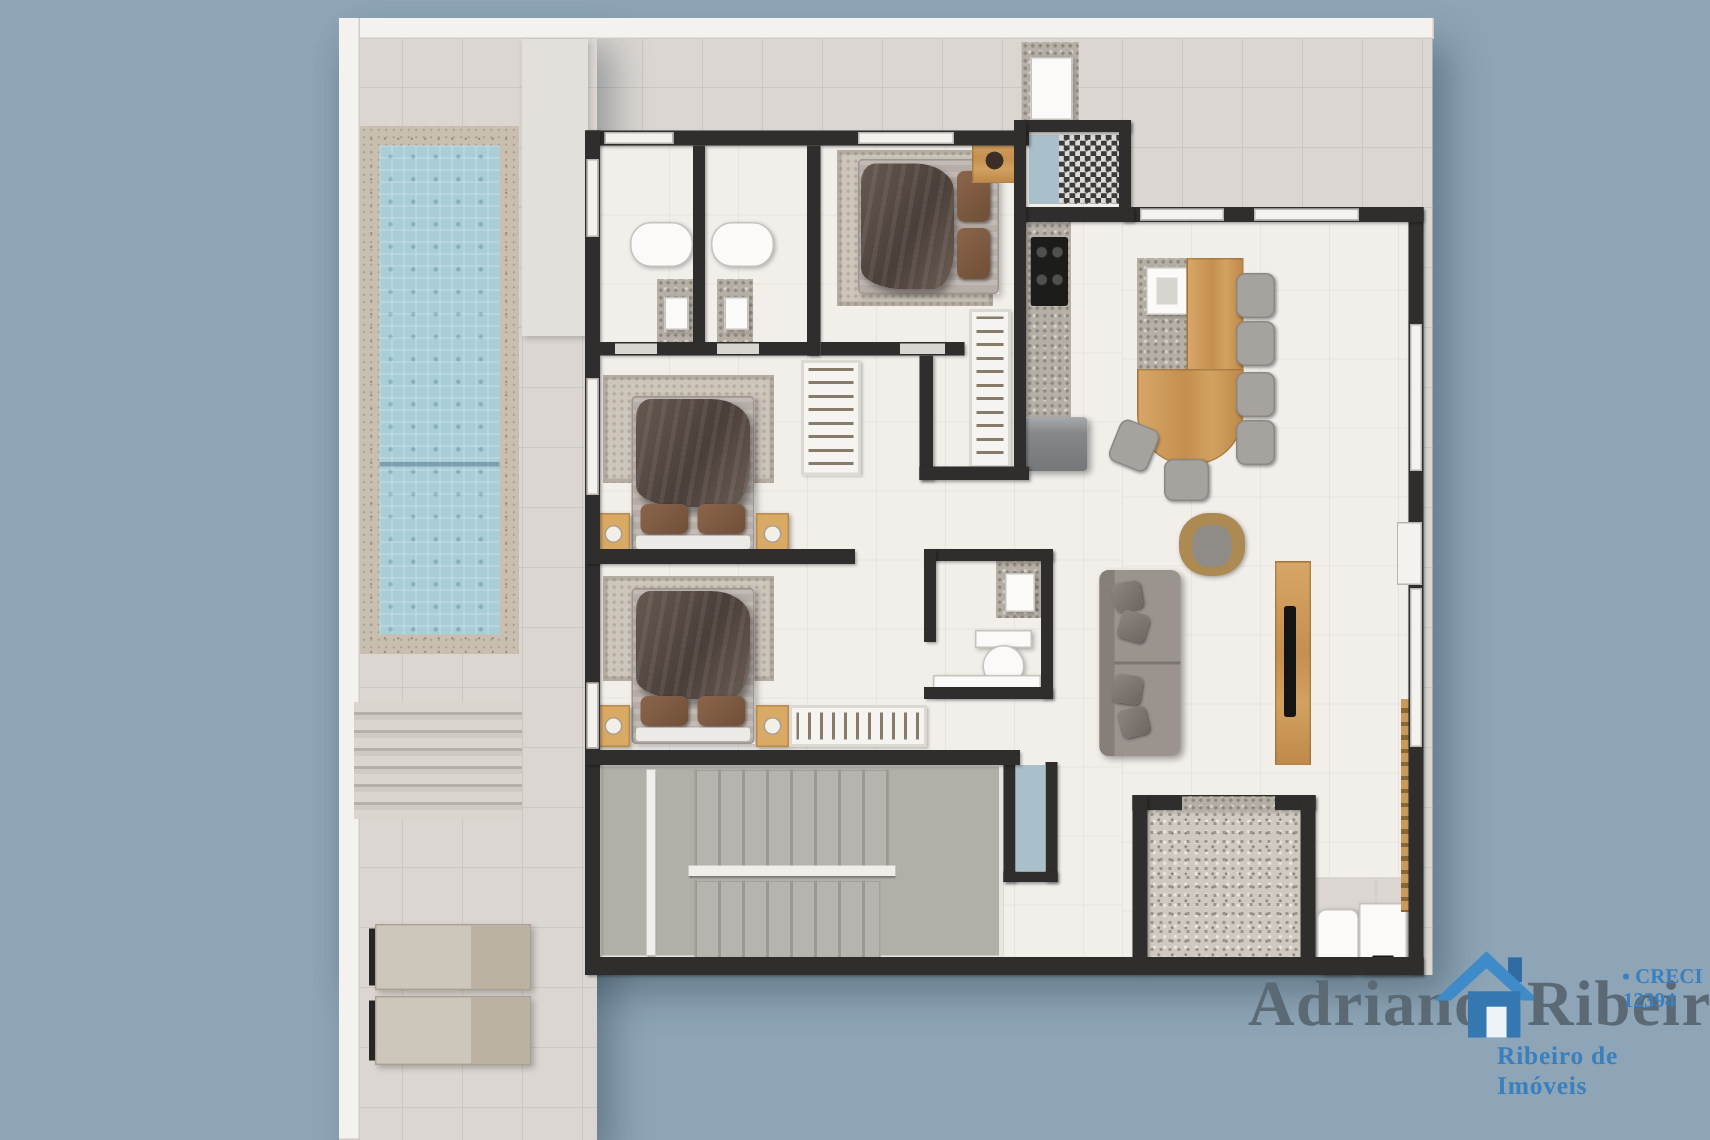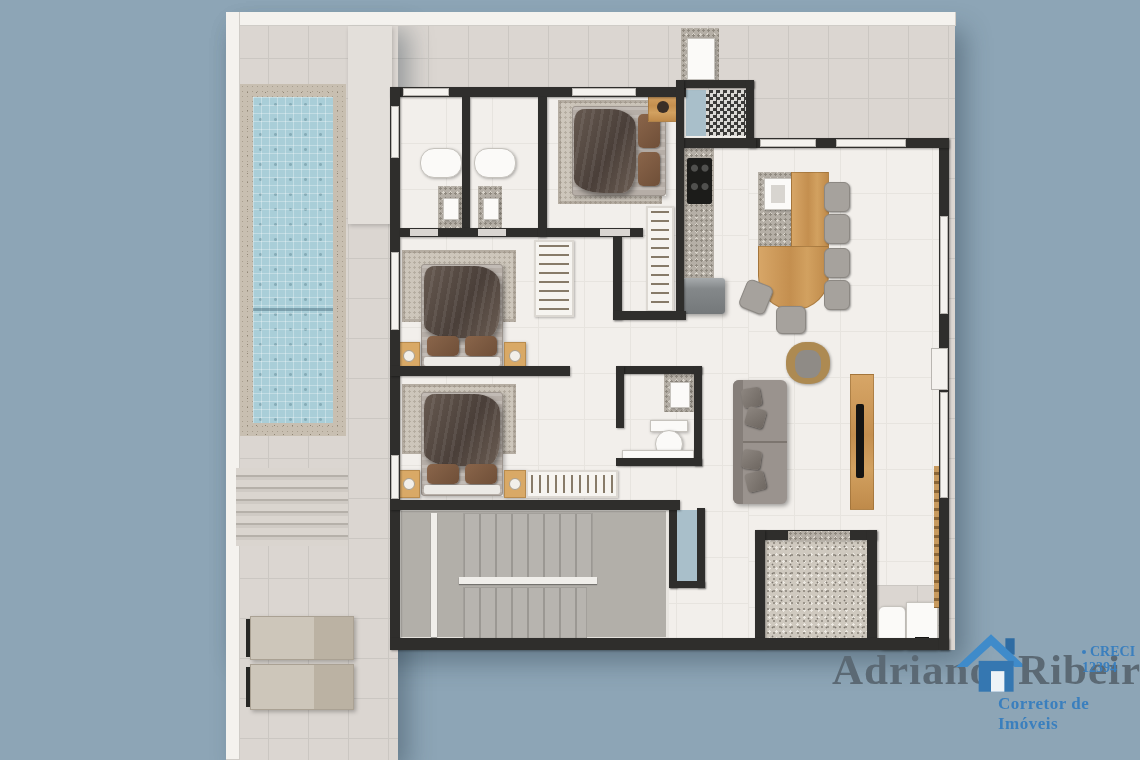--- a/index.html
+++ b/index.html
@@ -241,16 +241,16 @@
   <div class="abs" style="left:820px;top:628px;width:320px;height:110px">
     <span class="wm-name" style="left:12px;top:20px">Adriano</span>
     <svg class="abs" style="left:134px;top:4px" width="74" height="68" viewBox="0 0 72 66">
       <rect x="50" y="6" width="9" height="16" fill="#2f6ca3"></rect>
       <path d="M36 2 L70 34 L59 34 L36 13 L13 34 L2 34 Z" fill="#3f8bca"></path>
       <rect x="24" y="28" width="34" height="30" fill="#3577b1"></rect>
       <rect x="36" y="38" width="13" height="20" fill="#eef3f7"></rect>
     </svg>
     <span class="wm-name" style="left:198px;top:20px">Ribeiro</span>
     <span class="wm-creci" style="left:262px;top:16px">CRECI 12394</span>
-    <span class="wm-sub" style="left:178px;top:66px">Corretor de Imóveis</span>
+    <span class="wm-sub" style="left:178px;top:66px">Ribeiro de Imóveis</span>
   </div>
 
 </div>
 
 </body></html>

